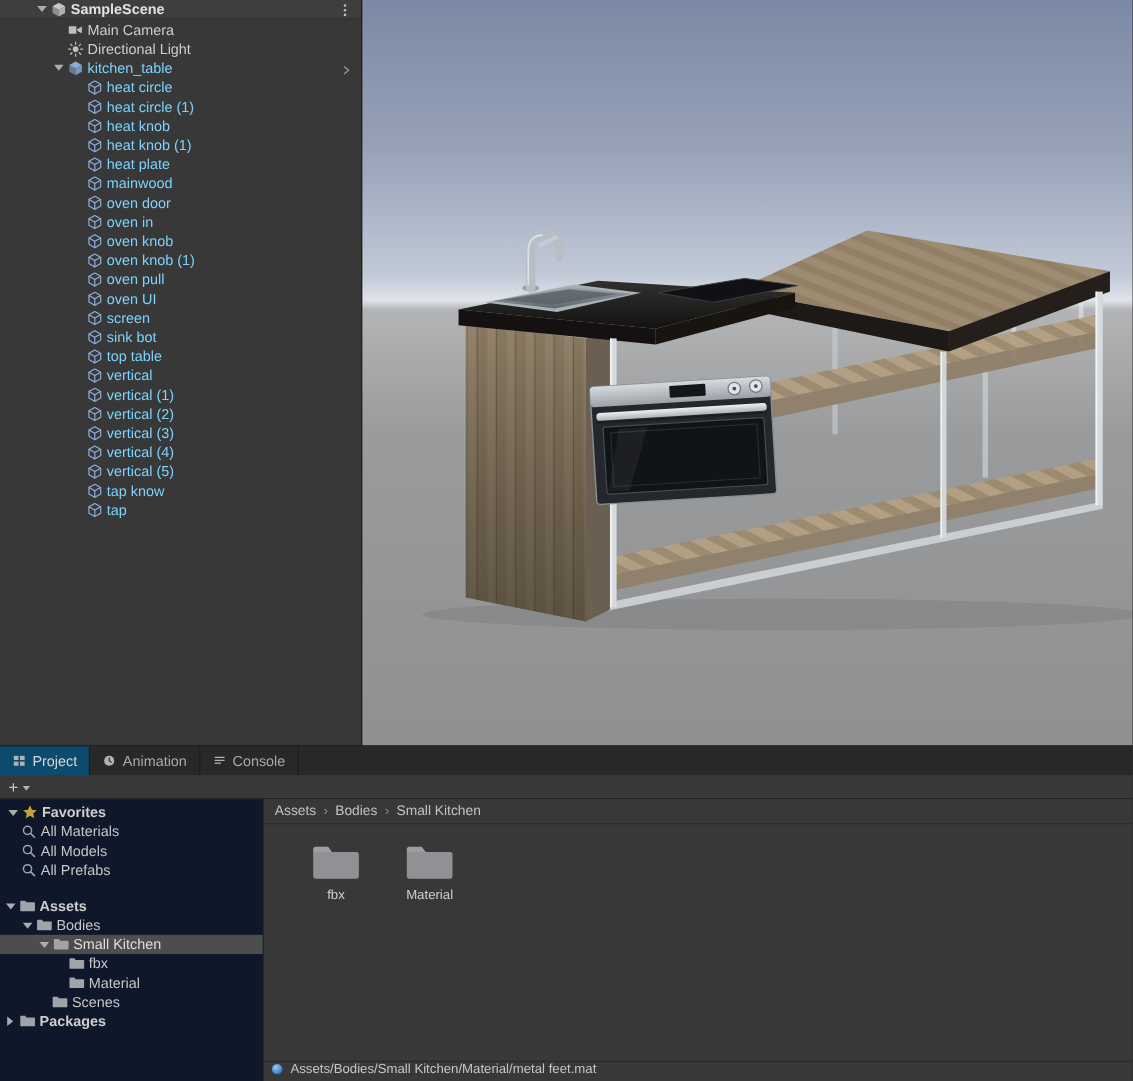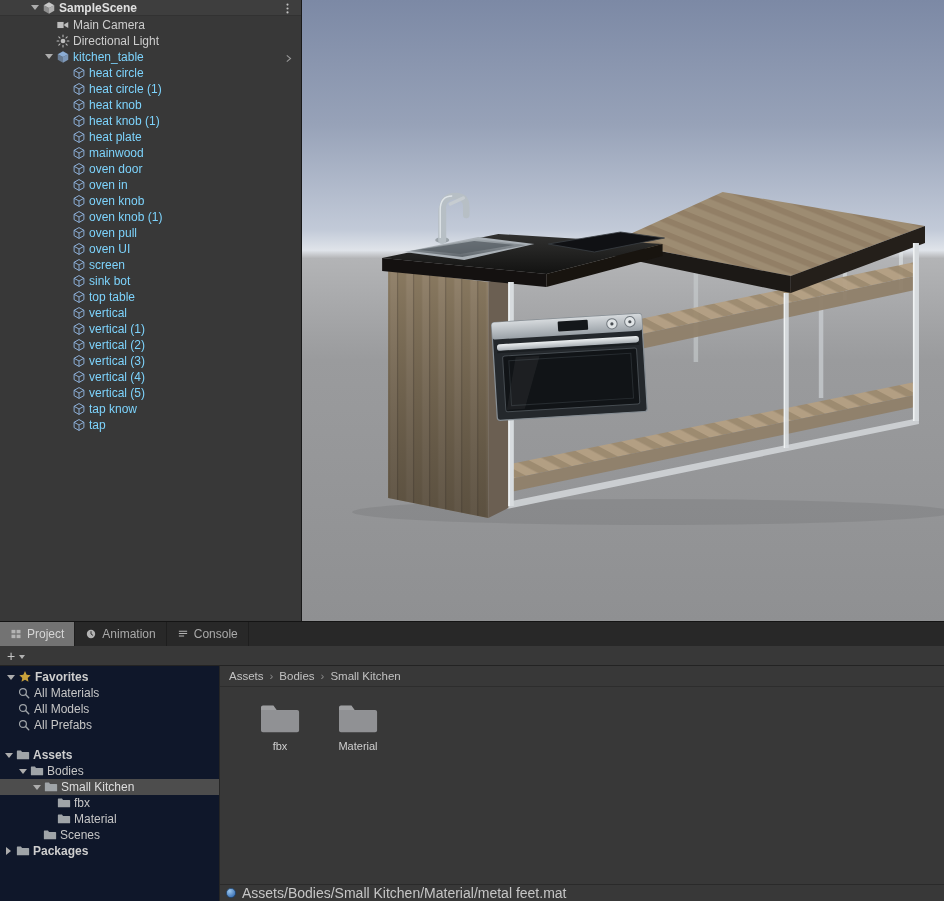--- a/index.html
+++ b/index.html
@@ -26,21 +26,21 @@
   .h-row.haschev .chevr{display:block}
   .kebab{margin-left:auto;margin-right:7px;width:13px;height:13px;color:#c2c2c2}
 
   .scene{flex:1;position:relative;background:linear-gradient(180deg,
     #7c89a5 0%,#97a2b8 20%,#c2cad8 37%,#e0e4ea 40.3%,#b3b4b6 41.6%,#9a9b9d 58%,#8f9092 100%)}
   .scene-art{position:absolute;left:0;top:0;width:100%;height:100%}
 
   
   .tabbar{height:24px;background:#282828;display:flex;align-items:stretch}
   .tab{display:flex;align-items:center;gap:5px;padding:0 10px;color:#a9a9a9;border-right:1px solid #1e1e1e;font-size:12px}
-  .tab.active{background:#737373;color:#d6d6d6}
+  .tab.active{background:#0c4a6e;color:#d6d6d6}
   .tab .ticon{width:12px;height:12px;color:#b3b3b3;flex:0 0 12px;margin-right:0}
   .toolbar{height:20px;background:#383838;border-bottom:1px solid #232323;display:flex;align-items:center;padding-left:7px}
   .plus{font-size:14px;color:#c6c6c6;line-height:1}
   .caret{border-left:3.5px solid transparent;border-right:3.5px solid transparent;border-top:4px solid #b2b2b2;margin-left:4px;margin-top:2px}
 
   .bottom-main{display:flex;height:235px}
   .tree{flex:0 0 220px;border-right:1px solid #262626;padding-top:3px;overflow:hidden;background:#0f172a}
   .t-row{display:flex;align-items:center;height:16px;color:#c6c6c6;white-space:nowrap}
   .t-row.selected{background:#4d4d4d;color:#dedede}
   .t-row.bold{font-weight:bold;color:#cecece}
@@ -52,21 +52,21 @@
   .ticon{flex:0 0 14px;width:14px;height:14px;color:#9fa4a8;margin-right:3px}
   .t-row.fav .ticon{color:#c9a23b}
 
   .content{flex:1;display:flex;flex-direction:column;background:#383838}
   .crumbs{height:21px;display:flex;align-items:center;padding-left:9px;font-size:11.5px;color:#c2c2c2;border-bottom:1px solid #2d2d2d}
   .crumb-sep{margin:0 6px;color:#8b8b8b}
   .files{flex:1;display:flex;align-items:flex-start;padding:12px 0 0 22px;gap:2px}
   .file-item{width:76px;display:flex;flex-direction:column;align-items:center}
   .file-icon{width:46px;height:38px;color:#909194}
   .file-label{margin-top:3px;font-size:11px;color:#cfcfcf}
-  .statusbar{height:17px;border-top:1px solid #2a2a2a;display:flex;align-items:center;gap:5px;padding-left:5px;font-size:14px;color:#c6c6c6}
+  .statusbar{height:17px;border-top:1px solid #2a2a2a;display:flex;gap:5px;padding-left:5px;font-size:11px;color:#c6c6c6}
   .sphere{width:12px;height:12px;flex:0 0 12px}
 </style>
 </head>
 <body>
 
 <svg width="0" height="0" style="position:absolute" aria-hidden="true">
   <defs>
     <radialGradient id="gSph" cx="0.35" cy="0.3" r="0.8">
       <stop offset="0" stop-color="#9cc7ee"></stop>
         <stop offset="1" stop-color="#2f66ad"></stop>

